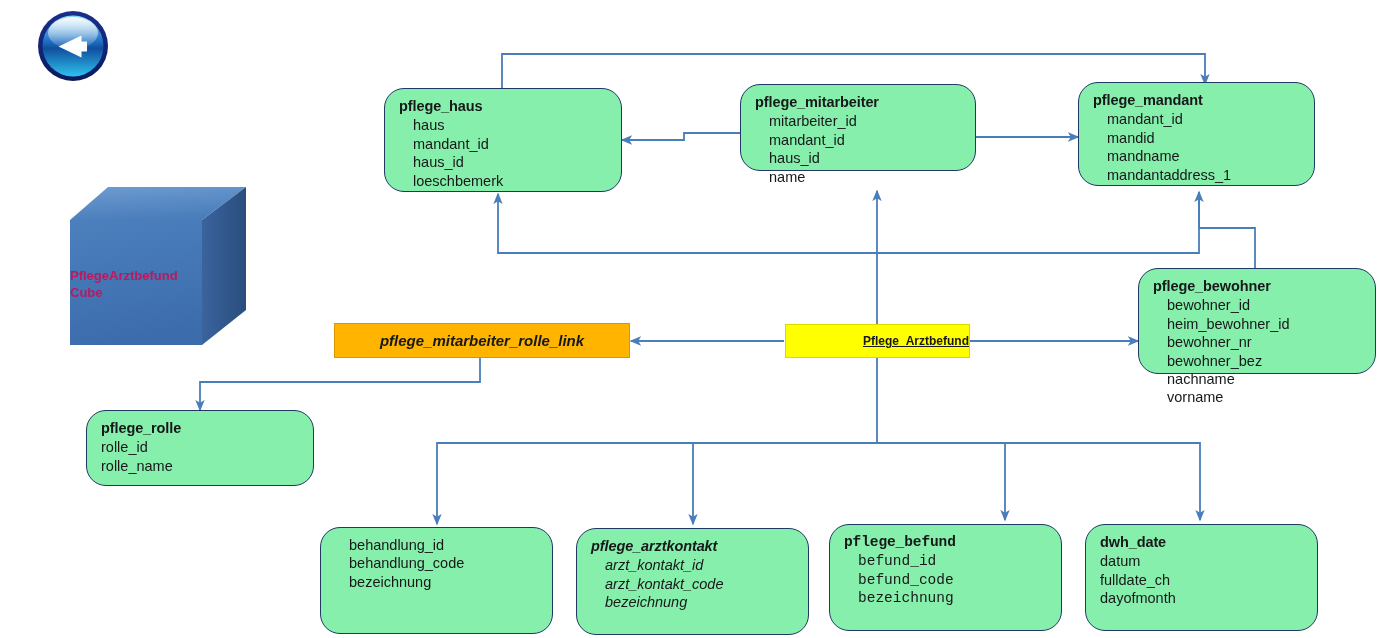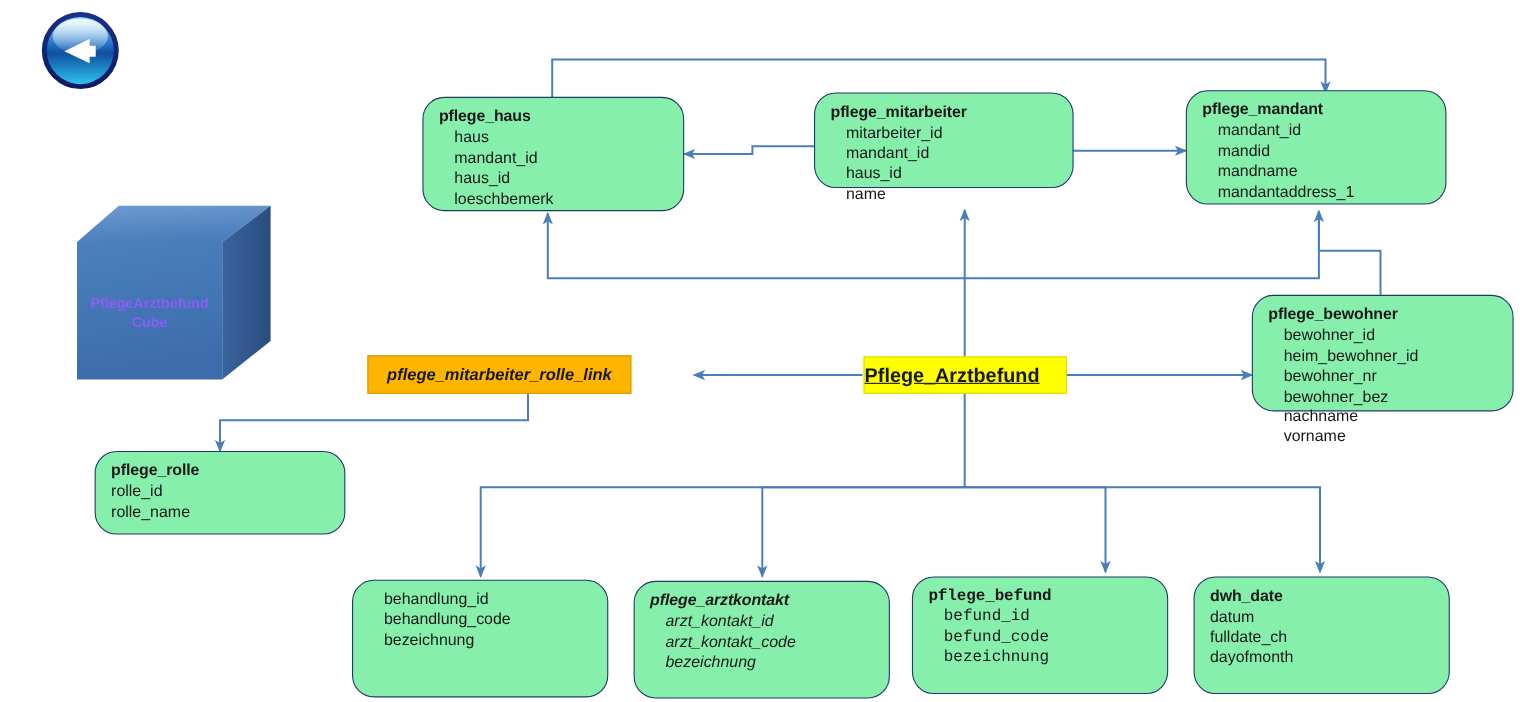--- a/index.html
+++ b/index.html
@@ -66,23 +66,23 @@
     color: #17181a;
   }
   
   .fact-table {
     position: absolute;
     box-sizing: border-box;
     background: #ffff00;
     border: 1px solid #d9d900;
     display: flex;
     align-items: center;
-    justify-content: flex-start;
-    font-weight: bold;
-    font-size: 18px;
+    justify-content: flex-end;
+    font-weight: bold;
+    font-size: 12px;
     color: #17181a;
   }
   .fact-table .fact-label {
     text-decoration: underline;
   }
   
   #cube {
     position: absolute;
     left: 63px;
     top: 182px;
@@ -94,22 +94,22 @@
     left: 0;
     top: 0;
     width: 200px;
     height: 170px;
   }
   #cube .cube-label {
     position: absolute;
     left: 7px;
     top: 85px;
     width: 132px;
-    text-align: center;
-    color: #8b5cf6;
+    text-align: left;
+    color: #be185d;
     font-weight: bold;
     font-size: 13px;
     line-height: 17px;
     z-index: 3;
   }
   
   #back-button {
     position: absolute;
     left: 35px;
     top: 8px;
@@ -272,21 +272,21 @@
     <div class="ent-field">bezeichnung</div>
   </div>
 
   <div class="entity" style="left:1085px; top:524px; width:233px; height:107px;">
     <div class="ent-title">dwh_date</div>
     <div class="ent-field">datum</div>
     <div class="ent-field">fulldate_ch</div>
     <div class="ent-field">dayofmonth</div>
   </div>
 
-  <div class="link-table" style="left:334px; top:323px; width:240px; height:35px;font-style:italic;">
+  <div class="link-table" style="left:334px; top:323px; width:296px; height:35px;font-style:italic;">
     <span>pflege_mitarbeiter_rolle_link</span>
   </div>
 
   <div class="fact-table" style="left:785px; top:324px; width:185px; height:34px;">
     <span class="fact-label">Pflege_Arztbefund</span>
   </div>
 
 </div>
 
 </body></html>

